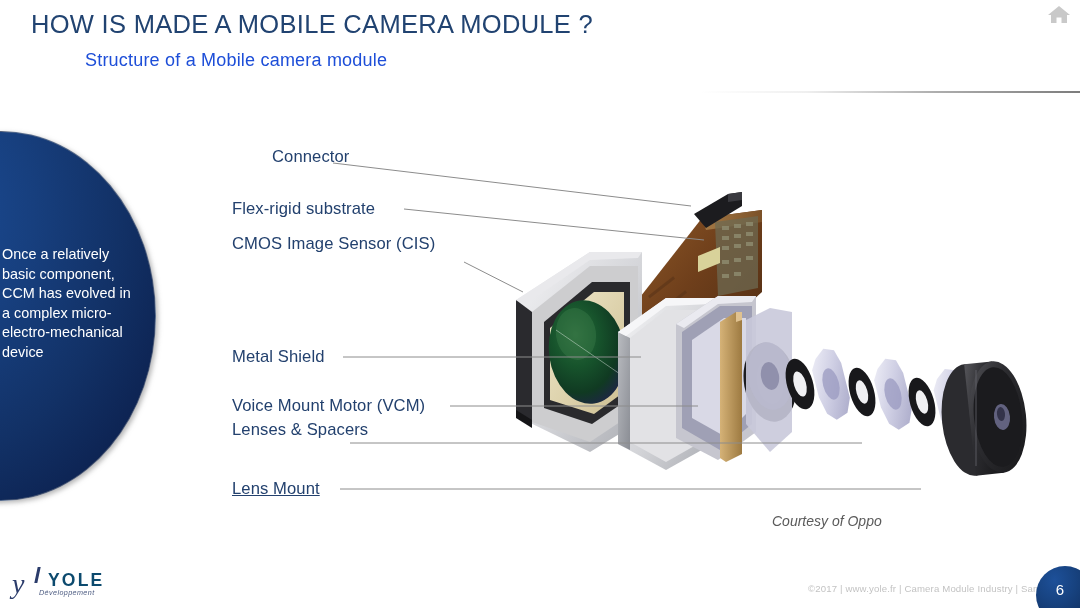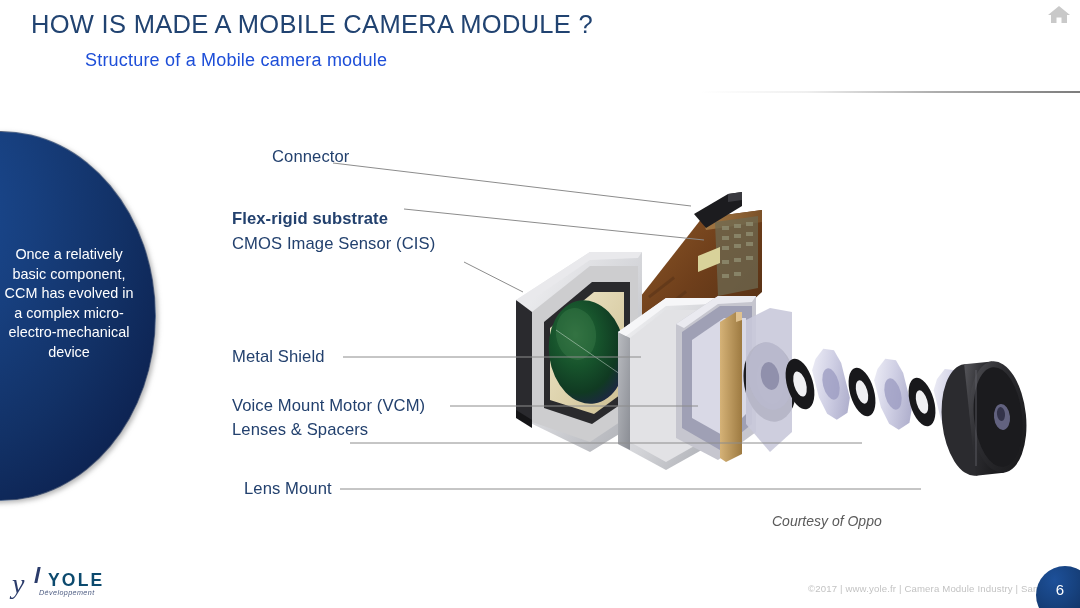--- a/index.html
+++ b/index.html
@@ -67,21 +67,21 @@
     background: radial-gradient(ellipse at 28% 22%, #1b4c96 0%, #173f7e 32%, #123166 60%, #0d2352 82%, #0a1b40 100%);
     box-shadow: 2px 2px 5px rgba(120,120,120,0.55);
     border: 1px solid rgba(160,160,160,0.45);
     box-sizing: border-box;
   }
   .blue-circle-text {
     position: absolute;
     left: 2px;
     top: 245px;
     width: 134px;
-    text-align: center;
+    text-align: left;
     color: #ffffff;
     font-size: 14.4px;
     line-height: 19.5px;
     font-weight: 400;
   }
 
   
   .dlabel {
     position: absolute;
     color: #23416e;
@@ -367,26 +367,26 @@
       <line x1="404" y1="209" x2="704" y2="240"></line>
       <line x1="464" y1="262" x2="523" y2="292"></line>
       <line x1="343" y1="357" x2="641" y2="357"></line>
       <line x1="450" y1="406" x2="698" y2="406"></line>
       <line x1="350" y1="443" x2="862" y2="443"></line>
       <line x1="340" y1="489" x2="921" y2="489"></line>
     </g>
   </svg>
 
   <div class="dlabel" style="left:232px; top:147px;margin-left:40px;">Connector</div>
-  <div class="dlabel" style="left:232px; top:209px;font-weight:bold;">Flex-rigid substrate</div>
+  <div class="dlabel" style="left:232px; top:199px;">Flex-rigid substrate</div>
   <div class="dlabel" style="left:232px; top:234px;">CMOS Image Sensor (CIS)</div>
   <div class="dlabel" style="left:232px; top:347px;">Metal Shield</div>
   <div class="dlabel" style="left:232px; top:396px;">Voice Mount Motor (VCM)</div>
   <div class="dlabel" style="left:232px; top:420px;">Lenses &amp; Spacers</div>
-  <div class="dlabel" style="left:244px; top:479px;">Lens Mount</div>
+  <div class="dlabel" style="left:232px; top:479px;text-decoration:underline;">Lens Mount</div>
 
   <div class="courtesy">Courtesy of Oppo</div>
 
   <div class="footer-note">©2017 | www.yole.fr | Camera Module Industry | Sample</div>
   <div class="page-badge"></div>
   <div class="page-number">6</div>
 
   <div class="logo">
     <div class="logo-y">y</div>
     <div class="logo-tick"></div>

